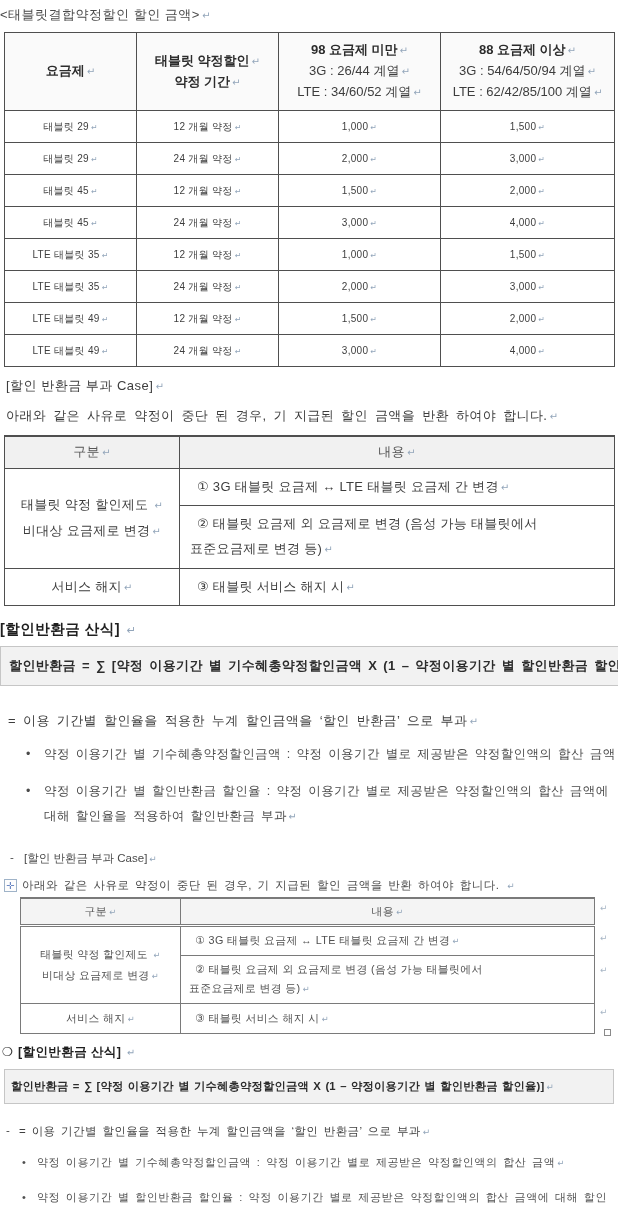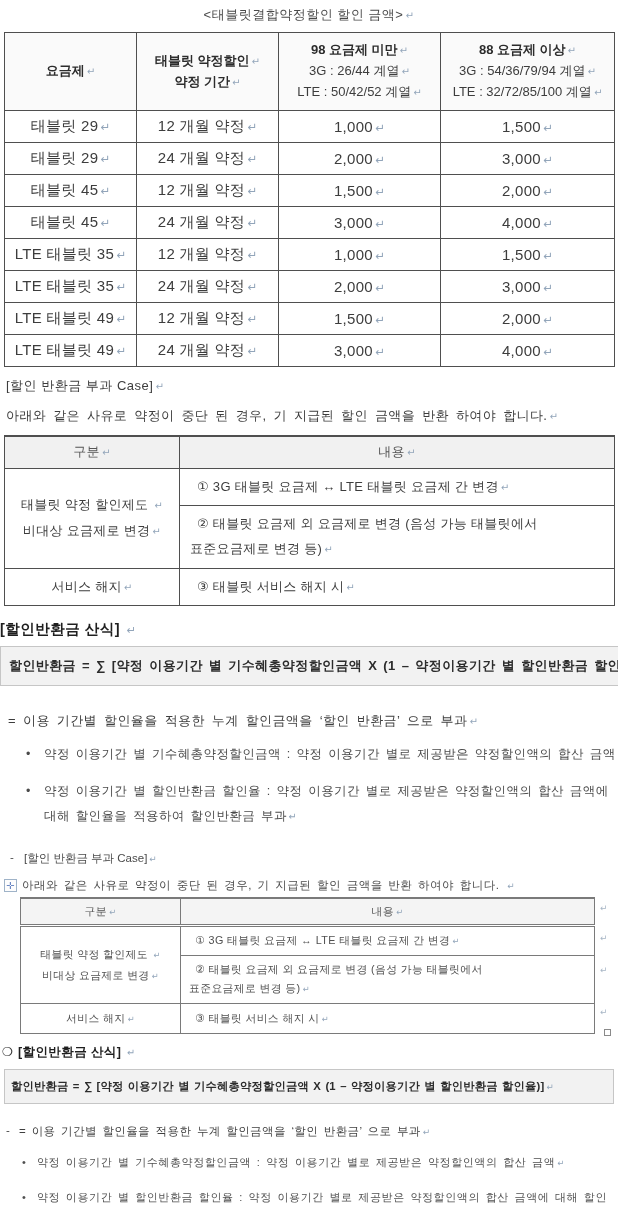--- a/index.html
+++ b/index.html
@@ -3,28 +3,28 @@
 <meta charset="utf-8">
 <style>
   * { box-sizing: border-box; }
   html,body { margin:0; padding:0; }
   body {
     width:618px; height:1206px; overflow:hidden; background:#ffffff;
     font-family:"Liberation Sans","DejaVu Sans",sans-serif;
     color:#3d3d3d; font-size:13px;
   }
   .pm { color:#92a5ba; font-size:0.78em; margin-left:2px; font-weight:normal; }
-  .title { text-align:center; margin-top:6px; letter-spacing:0.5px; color:#4a4a4a; }
+  .title { margin-top:6px; letter-spacing:0.5px; color:#4a4a4a; }
 
   
   table.t1 { border-collapse:collapse; table-layout:fixed; width:610px; margin:8px 4px 0 4px; }
   table.t1 td, table.t1 th { border:1px solid #4f4f4f; text-align:center; vertical-align:middle; padding:0; }
   table.t1 thead td { background:#fafafa; height:78px; line-height:1.6; font-size:13px; }
   table.t1 thead .b { font-weight:bold; color:#2c2c2c; }
-  table.t1 tbody td { height:32px; font-size:15px; letter-spacing:0.3px;text-align:center; }
+  table.t1 tbody td { height:32px; font-size:10px; letter-spacing:0.3px;text-align:center; }
 
   
   .h-case { margin:10px 0 0 6px; letter-spacing:0.5px; }
   .p-intro { margin:12px 0 0 6px; word-spacing:3px; letter-spacing:0.4px; }
 
   
   table.t2 { border-collapse:collapse; table-layout:fixed; width:610px; margin:10px 4px 0 4px; }
   table.t2 td { border:1px solid #4f4f4f; vertical-align:middle; font-size:13px; letter-spacing:0.3px; }
   table.t2 .hd { background:#f1f1f1; text-align:center; height:32px; color:#555; border-top:2px solid #4f4f4f; }
   table.t2 .grp { text-align:center; line-height:2.0; }
@@ -89,26 +89,26 @@
   <thead>
     <tr>
       <td><span class="b">요금제</span><span class="pm">↵</span></td>
       <td>
         <div><span class="b">태블릿 약정할인</span><span class="pm">↵</span></div>
         <div><span class="b">약정 기간</span><span class="pm">↵</span></div>
       </td>
       <td>
         <div><span class="b">98 요금제 미만</span><span class="pm">↵</span></div>
         <div><span>3G : 26/44 계열</span><span class="pm">↵</span></div>
-        <div><span>LTE : 50/42/52 계열</span><span class="pm">↵</span></div>
+        <div><span>LTE : 34/60/52 계열</span><span class="pm">↵</span></div>
       </td>
       <td>
         <div><span class="b">88 요금제 이상</span><span class="pm">↵</span></div>
-        <div><span>3G : 54/36/79/94 계열</span><span class="pm">↵</span></div>
-        <div><span>LTE : 32/72/85/100 계열</span><span class="pm">↵</span></div>
+        <div><span>3G : 54/64/50/94 계열</span><span class="pm">↵</span></div>
+        <div><span>LTE : 62/42/85/100 계열</span><span class="pm">↵</span></div>
       </td>
     </tr>
   </thead>
   <tbody>
     <tr>
         <td><span>태블릿 29</span><span class="pm">↵</span></td>
         <td><span>12 개월 약정</span><span class="pm">↵</span></td>
         <td><span>1,000</span><span class="pm">↵</span></td>
         <td><span>1,500</span><span class="pm">↵</span></td>
       </tr>

